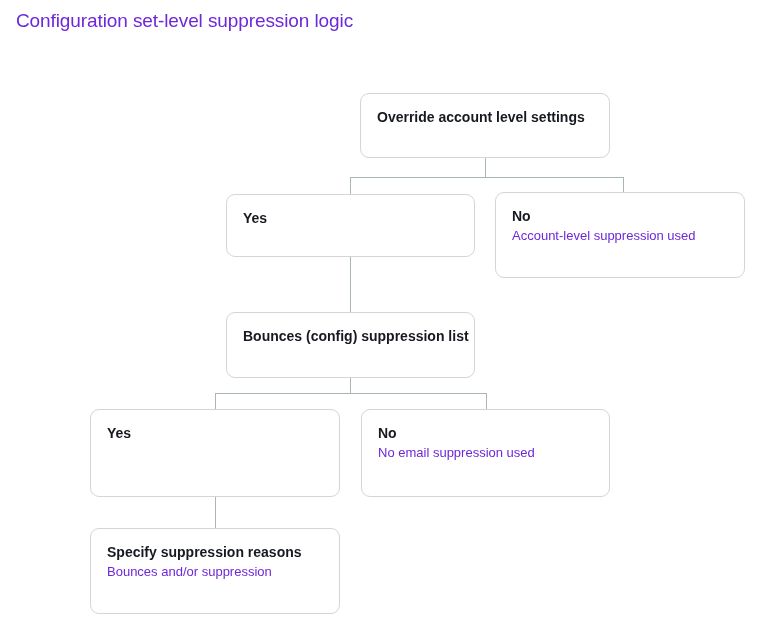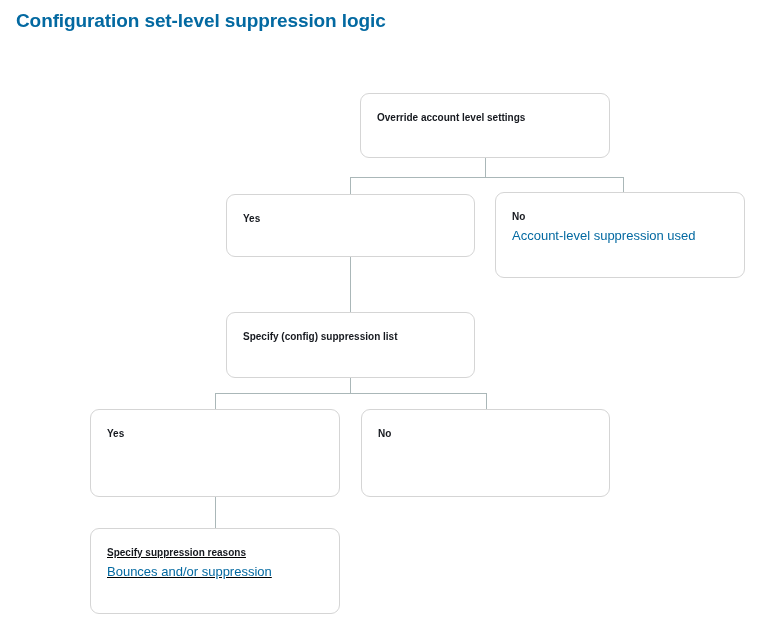--- a/index.html
+++ b/index.html
@@ -19,47 +19,47 @@
     background: #ffffff;
     overflow: hidden;
   }
 
   
   .page-title {
     position: absolute;
     left: 16px;
     top: 10px;
     font-size: 19px;
-    font-weight: bold;
-    color: #0369a1;
+    font-weight: normal;
+    color: #6d28d9;
     letter-spacing: -0.1px;
     white-space: nowrap;
   }
 
   
   .node {
     position: absolute;
     box-sizing: border-box;
     background: #ffffff;
     border: 1px solid #d5d5d5;
     border-radius: 9px;
     padding: 14px 16px 0 16px;
     z-index: 2;
   }
   .node-title {
-    font-size: 10px;
+    font-size: 14px;
     font-weight: bold;
     color: #16191f;
     line-height: 19px;
     white-space: nowrap;
   }
   .node-sub {
     font-size: 13px;
     font-weight: normal;
-    color: #0369a1;
+    color: #6d28d9;
     line-height: 20px;
     white-space: nowrap;
   }
 
   
   .line {
     position: absolute;
     background: #aab7b8;
     z-index: 1;
   }
@@ -94,29 +94,30 @@
   <div class="node" style="left:226px; top:194px; width:249px; height:63px;">
     <div class="node-title">Yes</div>
   </div>
 
   <div class="node" style="left:495px; top:192px; width:250px; height:86px;">
     <div class="node-title">No</div>
     <div class="node-sub">Account-level suppression used</div>
   </div>
 
   <div class="node" style="left:226px; top:312px; width:249px; height:66px;">
-    <div class="node-title">Specify (config) suppression list</div>
+    <div class="node-title">Bounces (config) suppression list</div>
   </div>
 
   <div class="node" style="left:90px; top:409px; width:250px; height:88px;">
     <div class="node-title">Yes</div>
   </div>
 
   <div class="node" style="left:361px; top:409px; width:249px; height:88px;">
     <div class="node-title">No</div>
+    <div class="node-sub">No email suppression used</div>
   </div>
 
-  <div class="node" style="left:90px; top:528px; width:250px; height:86px;text-decoration:underline;">
+  <div class="node" style="left:90px; top:528px; width:250px; height:86px;">
     <div class="node-title">Specify suppression reasons</div>
     <div class="node-sub">Bounces and/or suppression</div>
   </div>
 
 </div>
 
 </body></html>

